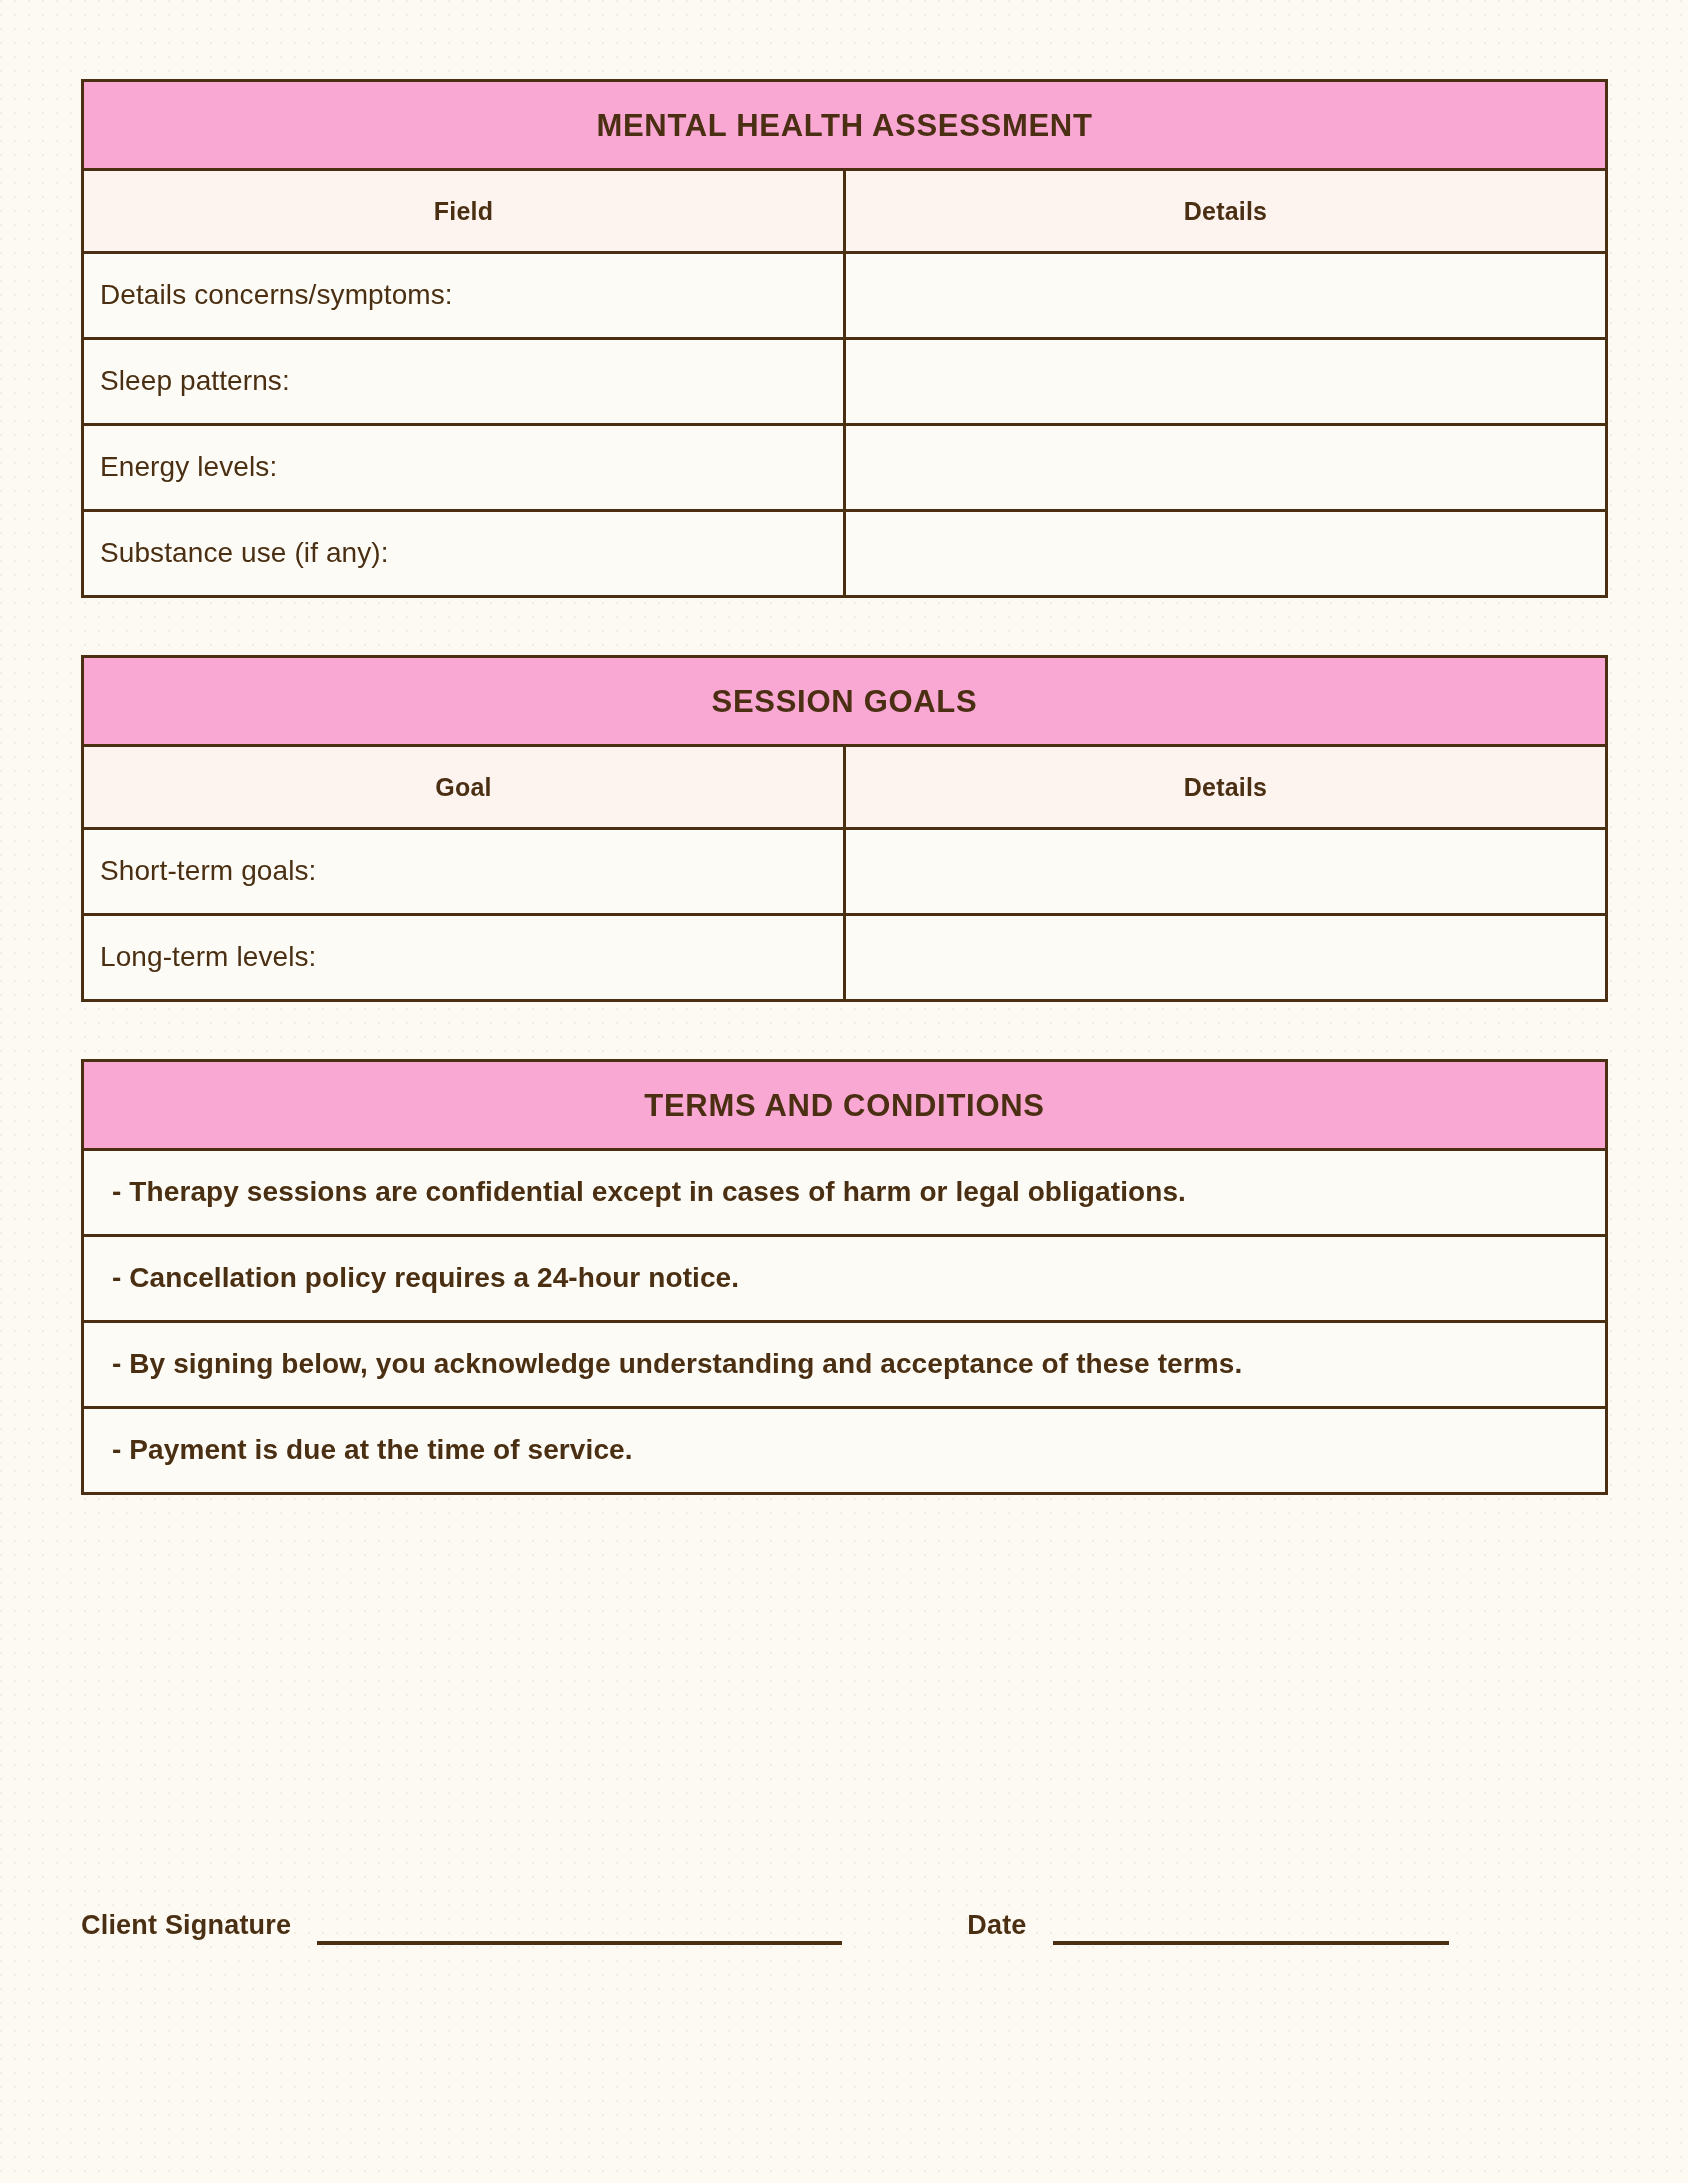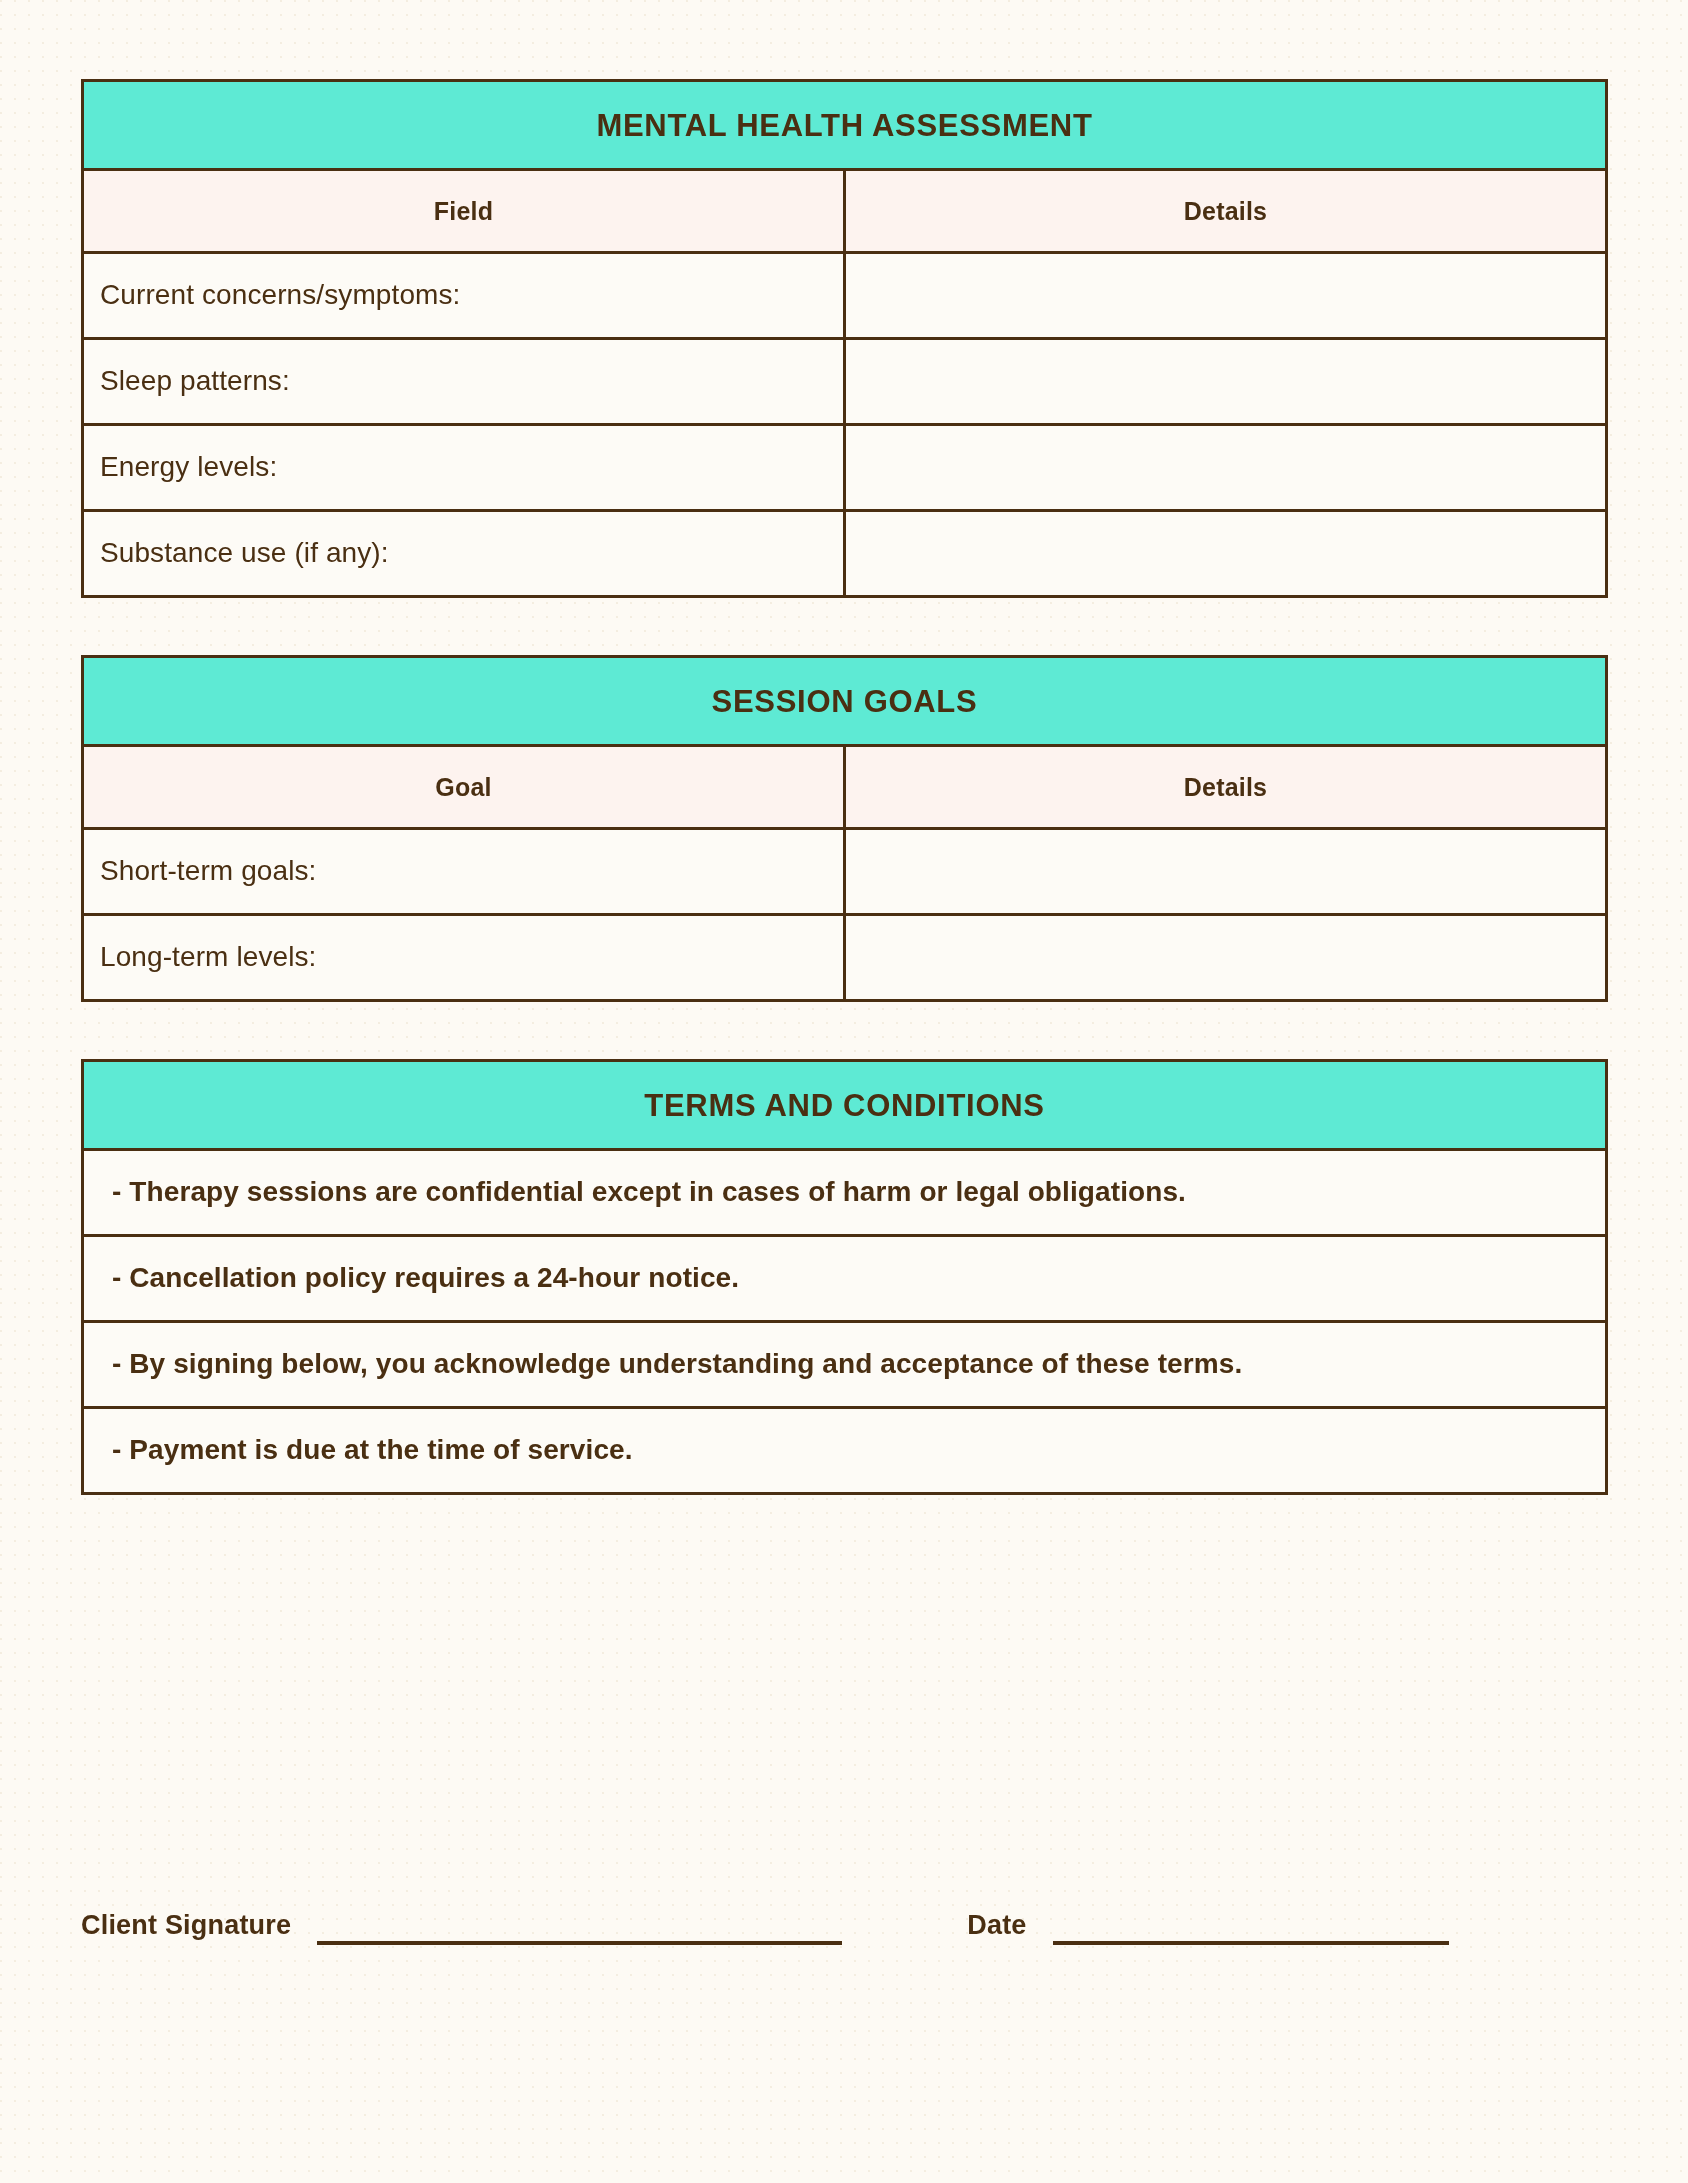--- a/index.html
+++ b/index.html
@@ -45,21 +45,21 @@
     background: #fdfbf6;
   }
   .tbl td, .tbl th {
     border: 3px solid #4a2f12;
     padding: 0;
     vertical-align: middle;
   }
 
   
   .banner {
-    background: #5eead4;
+    background: #f9a8d4;
     text-align: center;
     height: 89px;
   }
   .banner-text {
     font-family: "Liberation Sans", sans-serif;
     font-weight: 700;
     font-size: 31px;
     letter-spacing: 0.7px;
     color: #4a2f12;
     text-transform: uppercase;
@@ -167,21 +167,21 @@
           <td style="width:530px;">
             <span class="colhead-text">Field</span>
           </td>
           <td>
             <span class="colhead-text">Details</span>
           </td>
         </tr>
 
         <tr>
           <td class="lbl-cell">
-            <span class="lbl-text">Current concerns/symptoms:</span>
+            <span class="lbl-text">Details concerns/symptoms:</span>
           </td>
           <td class="val-cell">
             <span class="lbl-text"></span>
           </td>
         </tr>
 
 
         <tr>
           <td class="lbl-cell">
             <span class="lbl-text">Sleep patterns:</span>

